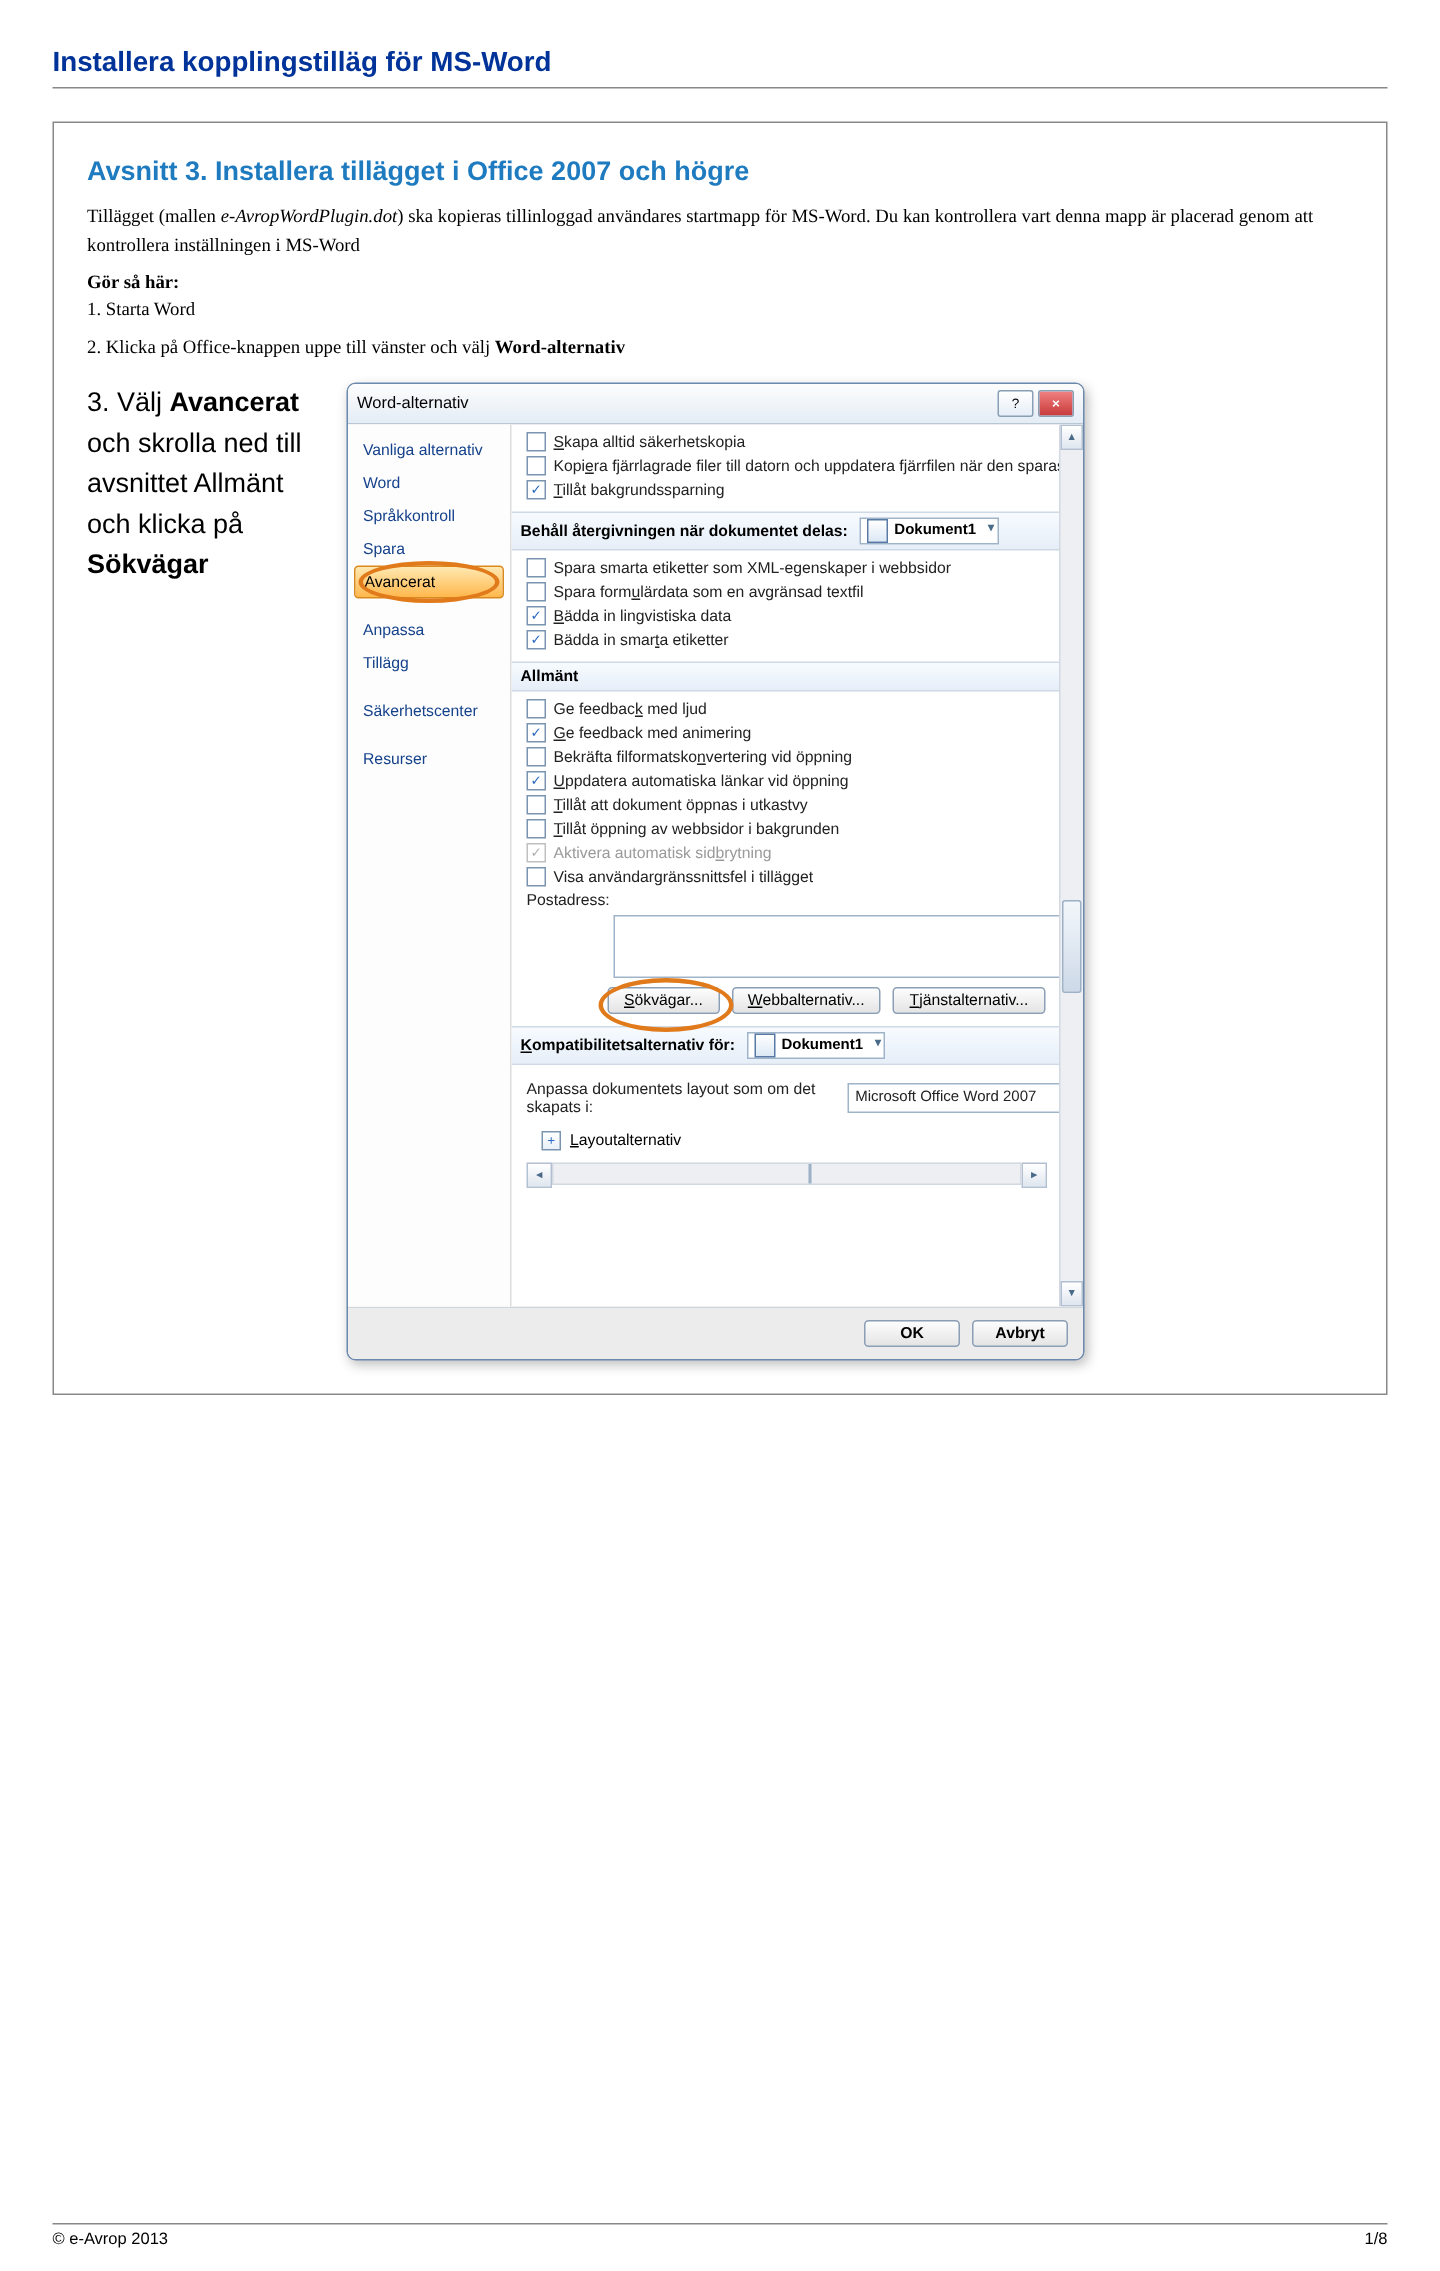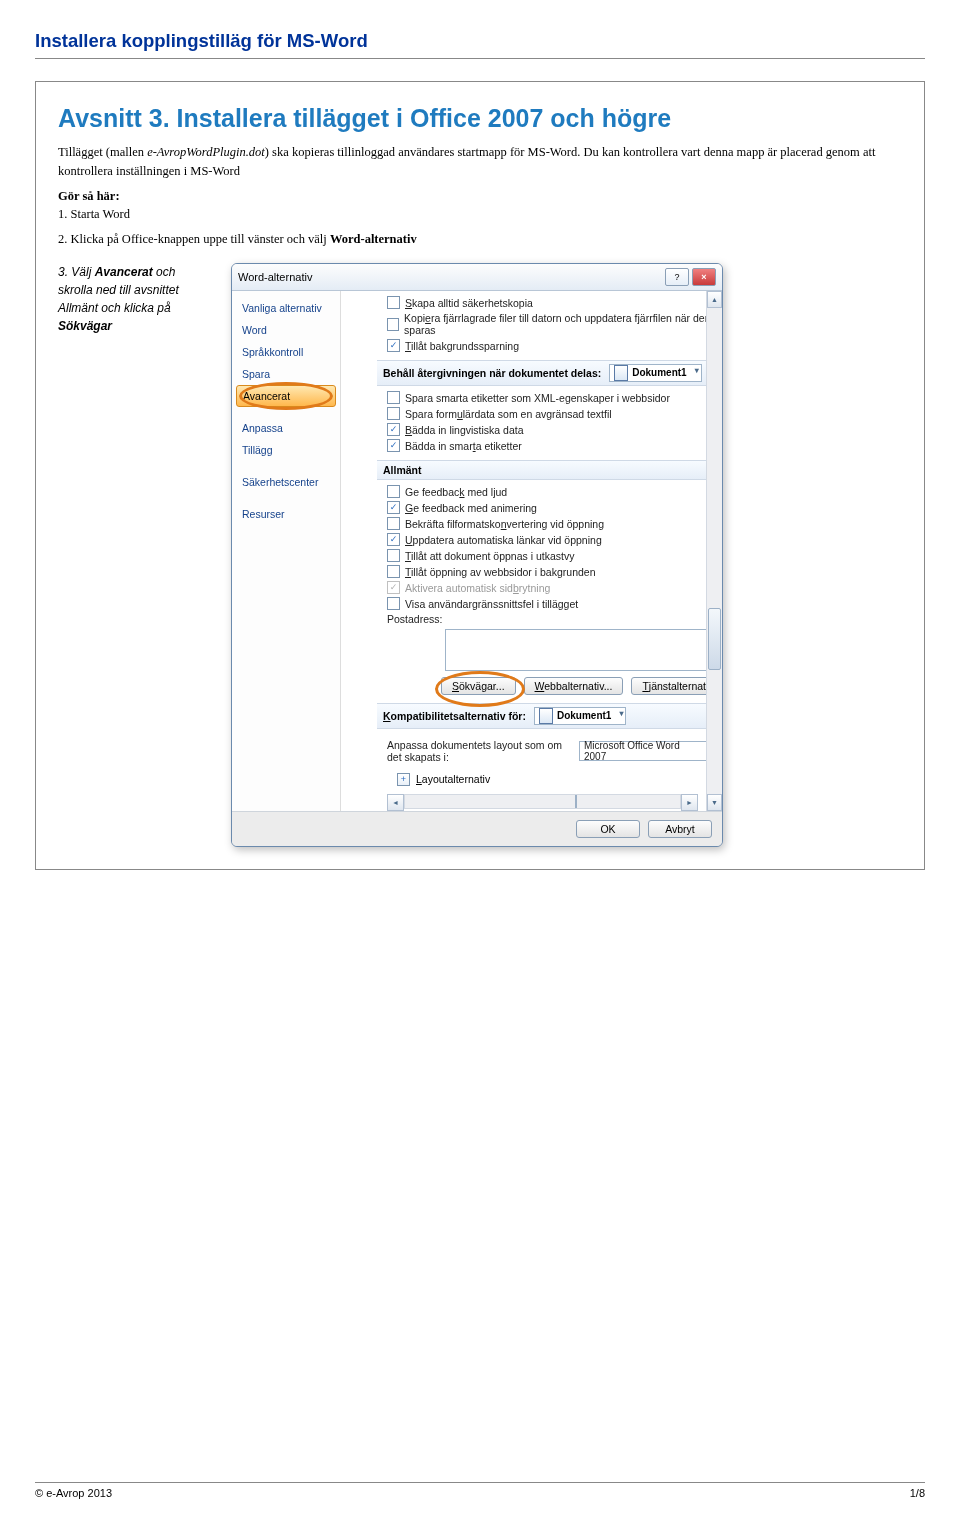--- a/index.html
+++ b/index.html
@@ -27,44 +27,43 @@
     border-top: 1px solid #888;
     margin: 0 0 22px 0;
   }
   .section-frame {
     border: 1px solid #888;
     padding: 18px 22px 22px 22px;
     margin-top: 6px;
   }
   .section-title {
     color: #1F7BBF;
-    font-size: 25px;
+    font-size: 18px;
     margin: 4px 0 10px 0;
     font-family: "Trebuchet MS", Verdana, sans-serif;
   }
   .body-text {
     font-size: 12.5px;
     line-height: 1.5;
     margin: 6px 0;
     font-family: Liberation Serif, serif;
   }
   .bold { font-weight: bold; }
   .steps-col {
     display: flex;
     gap: 18px;
     align-items: flex-start;
     margin-top: 14px;
   }
   .steps-left {
     width: 155px;
     flex: 0 0 155px;
-    font-size: 12px;
+    font-size: 18px;
     line-height: 1.5;
     font-family: "Trebuchet MS", Verdana, sans-serif;
-    font-style: italic;
   }
   
   .dialog {
     width: 490px;
     border: 1px solid #6b8aad;
     border-radius: 6px;
     box-shadow: 2px 3px 8px rgba(0,0,0,0.25);
     font-family: "Segoe UI", Tahoma, sans-serif;
     font-size: 10.5px;
     background: #ececec;
@@ -89,23 +88,22 @@
     background: linear-gradient(#fff,#e6eef7);
     font-size: 9px;
   }
   .dlg-title .win-close {
     background: linear-gradient(#f08080,#c83a3a);
     color: #fff; font-weight: bold;
   }
   .dlg-body {
     display: flex;
     background: #fff;
-    height: 520px;
-    position: relative;
-    gap: 36px;
+    height: 588px;
+    position: relative;
   }
   .dlg-sidebar {
     width: 108px;
     background: #fdfdfd;
     border-right: 1px solid #ddd;
     padding: 6px 0;
   }
   .side-item {
     padding: 5px 10px;
     color: #15428b;
@@ -292,21 +290,21 @@
     border-right: 1px solid #9cb0c6;
   }
   .dlg-footer {
     display: flex;
     justify-content: flex-end;
     gap: 8px;
     padding: 8px 10px;
     background: #ececec;
     border-top: 1px solid #cfd5dc;
   }
-  .dlg-footer .win-button { min-width: 64px; }
+  .dlg-footer .win-button { min-width: 64px; font-weight: bold; }
   .page-footer {
     position: absolute;
     bottom: 15px;
     left: 35px; right: 35px;
   }
   .page-footer hr { border: none; border-top: 1px solid #888; margin: 0 0 4px 0; }
   .page-footer .ft-row {
     display: flex; justify-content: space-between;
     font-size: 11px;
     font-family: Verdana, sans-serif;

